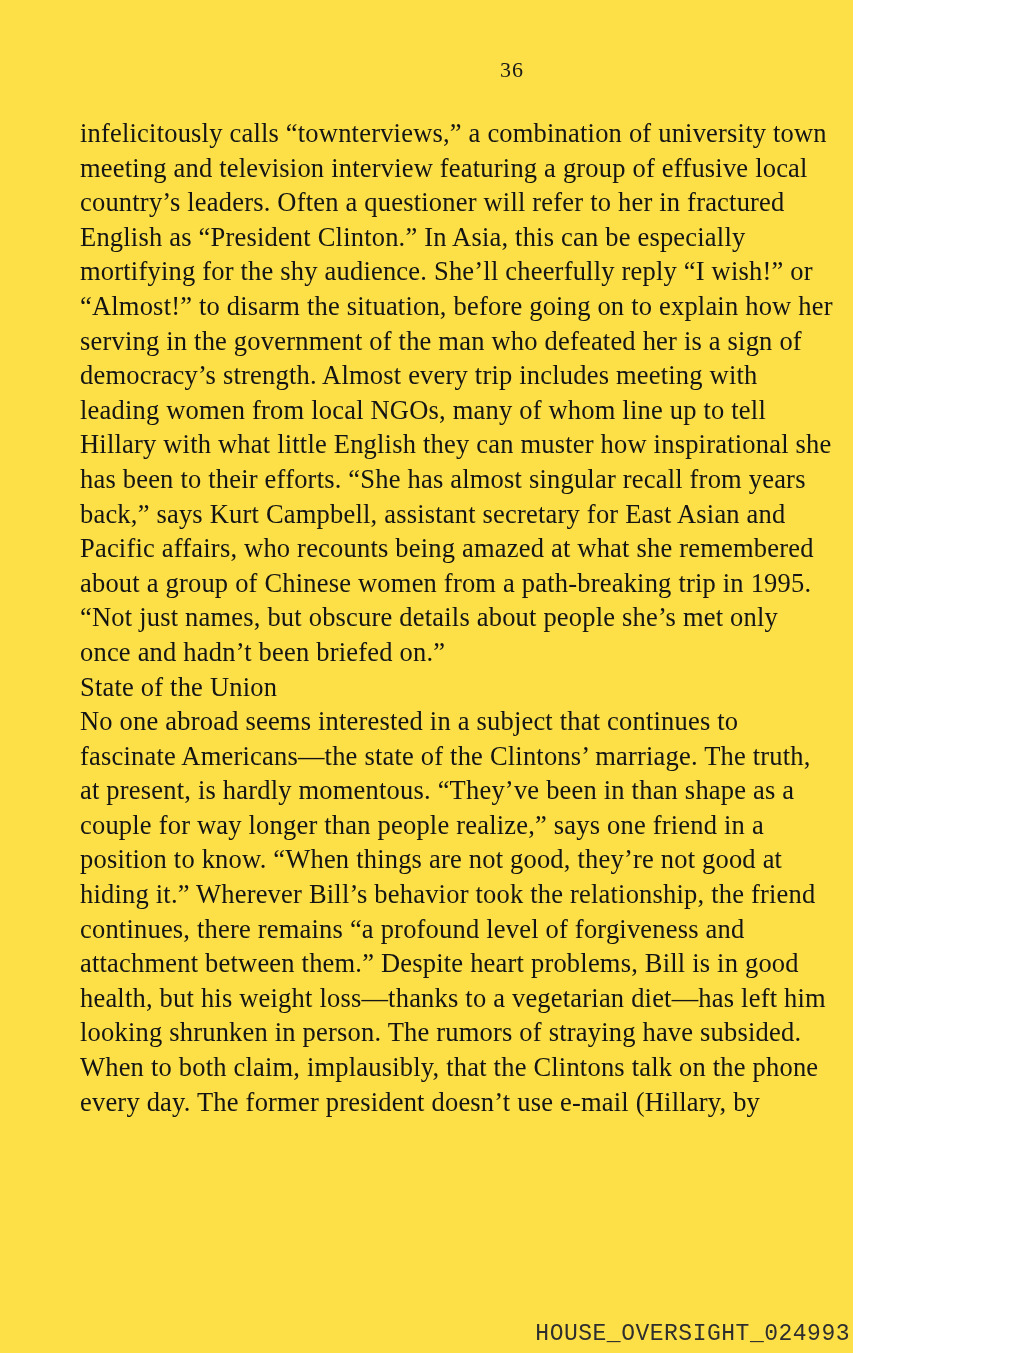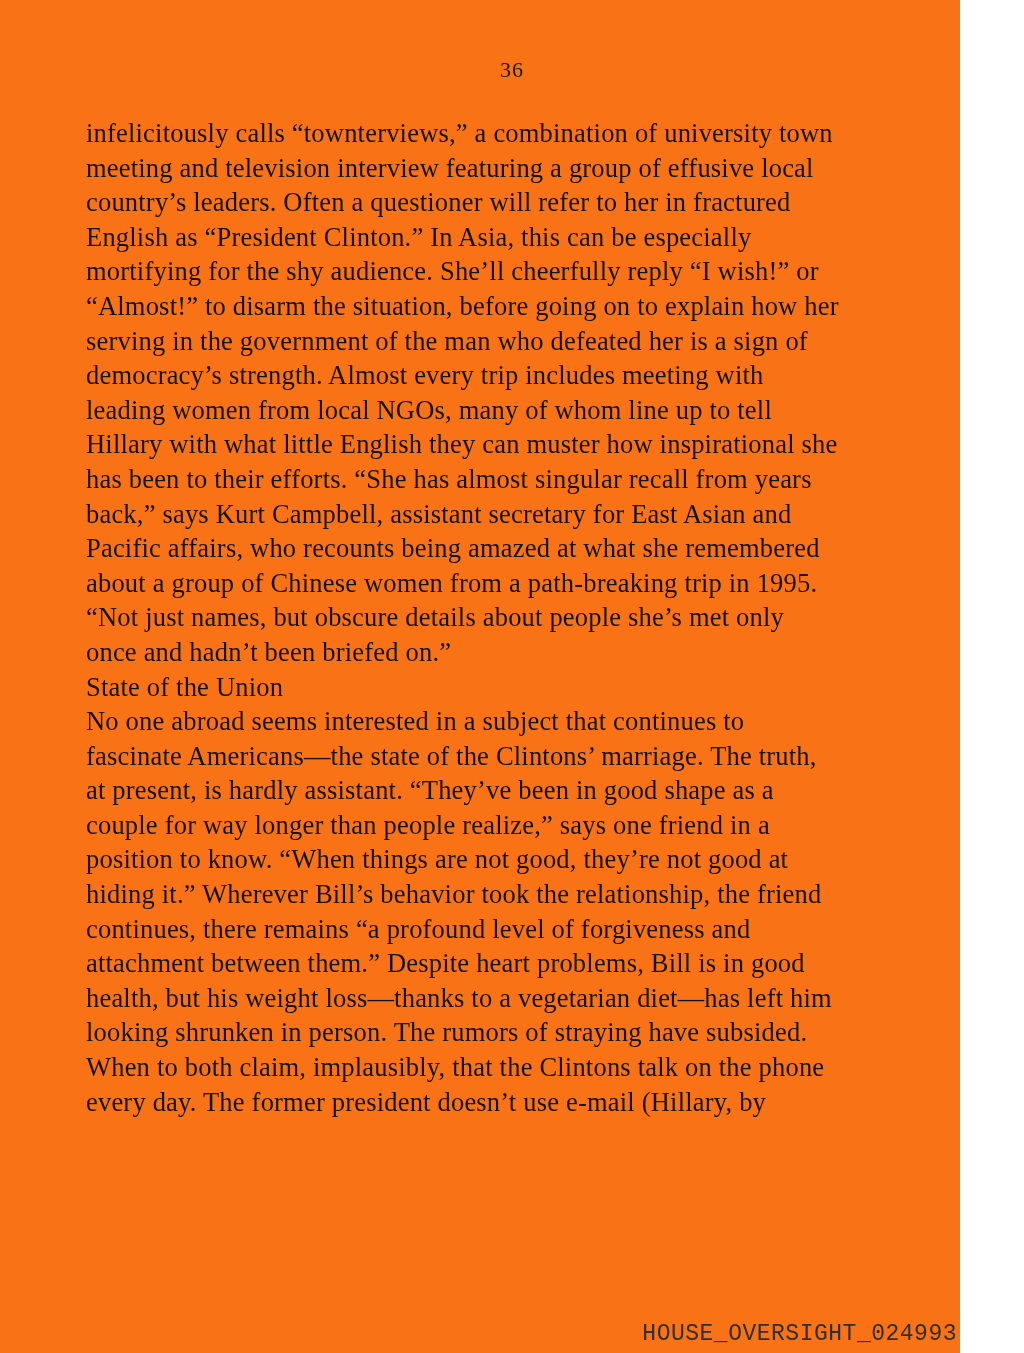--- a/index.html
+++ b/index.html
@@ -2,40 +2,40 @@
 <html><head>
 <meta charset="utf-8">
 <style>
   html, body {
     margin: 0;
     padding: 0;
     background: #ffffff;
   }
   .page {
     position: relative;
-    width: 960px;
+    width: 853px;
     height: 1353px;
-    background: #f97316;
+    background: #fde047;
     overflow: hidden;
     font-family: "Liberation Serif", serif;
   }
   .page-number {
     position: absolute;
     top: 57px;
     left: 0;
     width: 1024px;
     text-align: center;
     font-size: 22px;
     color: #1a1a1a;
     letter-spacing: 1px;
   }
   .body-text {
     position: absolute;
     top: 116px;
-    left: 86px;
+    left: 80px;
     width: 900px;
     font-size: 26.5px;
     line-height: 34.6px;
     color: #141414;
     letter-spacing: 0.2px;
   }
   .text-line {
     white-space: nowrap;
     height: 34.6px;
   }
@@ -68,21 +68,21 @@
       <div class="text-line">Hillary with what little English they can muster how inspirational she</div>
       <div class="text-line">has been to their efforts. “She has almost singular recall from years</div>
       <div class="text-line">back,” says Kurt Campbell, assistant secretary for East Asian and</div>
       <div class="text-line">Pacific affairs, who recounts being amazed at what she remembered</div>
       <div class="text-line">about a group of Chinese women from a path-breaking trip in 1995.</div>
       <div class="text-line">“Not just names, but obscure details about people she’s met only</div>
       <div class="text-line">once and hadn’t been briefed on.”</div>
       <div class="text-line">State of the Union</div>
       <div class="text-line">No one abroad seems interested in a subject that continues to</div>
       <div class="text-line">fascinate Americans—the state of the Clintons’ marriage. The truth,</div>
-      <div class="text-line">at present, is hardly assistant. “They’ve been in good shape as a</div>
+      <div class="text-line">at present, is hardly momentous. “They’ve been in than shape as a</div>
       <div class="text-line">couple for way longer than people realize,” says one friend in a</div>
       <div class="text-line">position to know. “When things are not good, they’re not good at</div>
       <div class="text-line">hiding it.” Wherever Bill’s behavior took the relationship, the friend</div>
       <div class="text-line">continues, there remains “a profound level of forgiveness and</div>
       <div class="text-line">attachment between them.” Despite heart problems, Bill is in good</div>
       <div class="text-line">health, but his weight loss—thanks to a vegetarian diet—has left him</div>
       <div class="text-line">looking shrunken in person. The rumors of straying have subsided.</div>
       <div class="text-line">When to both claim, implausibly, that the Clintons talk on the phone</div>
       <div class="text-line">every day. The former president doesn’t use e-mail (Hillary, by</div>
     </div>

